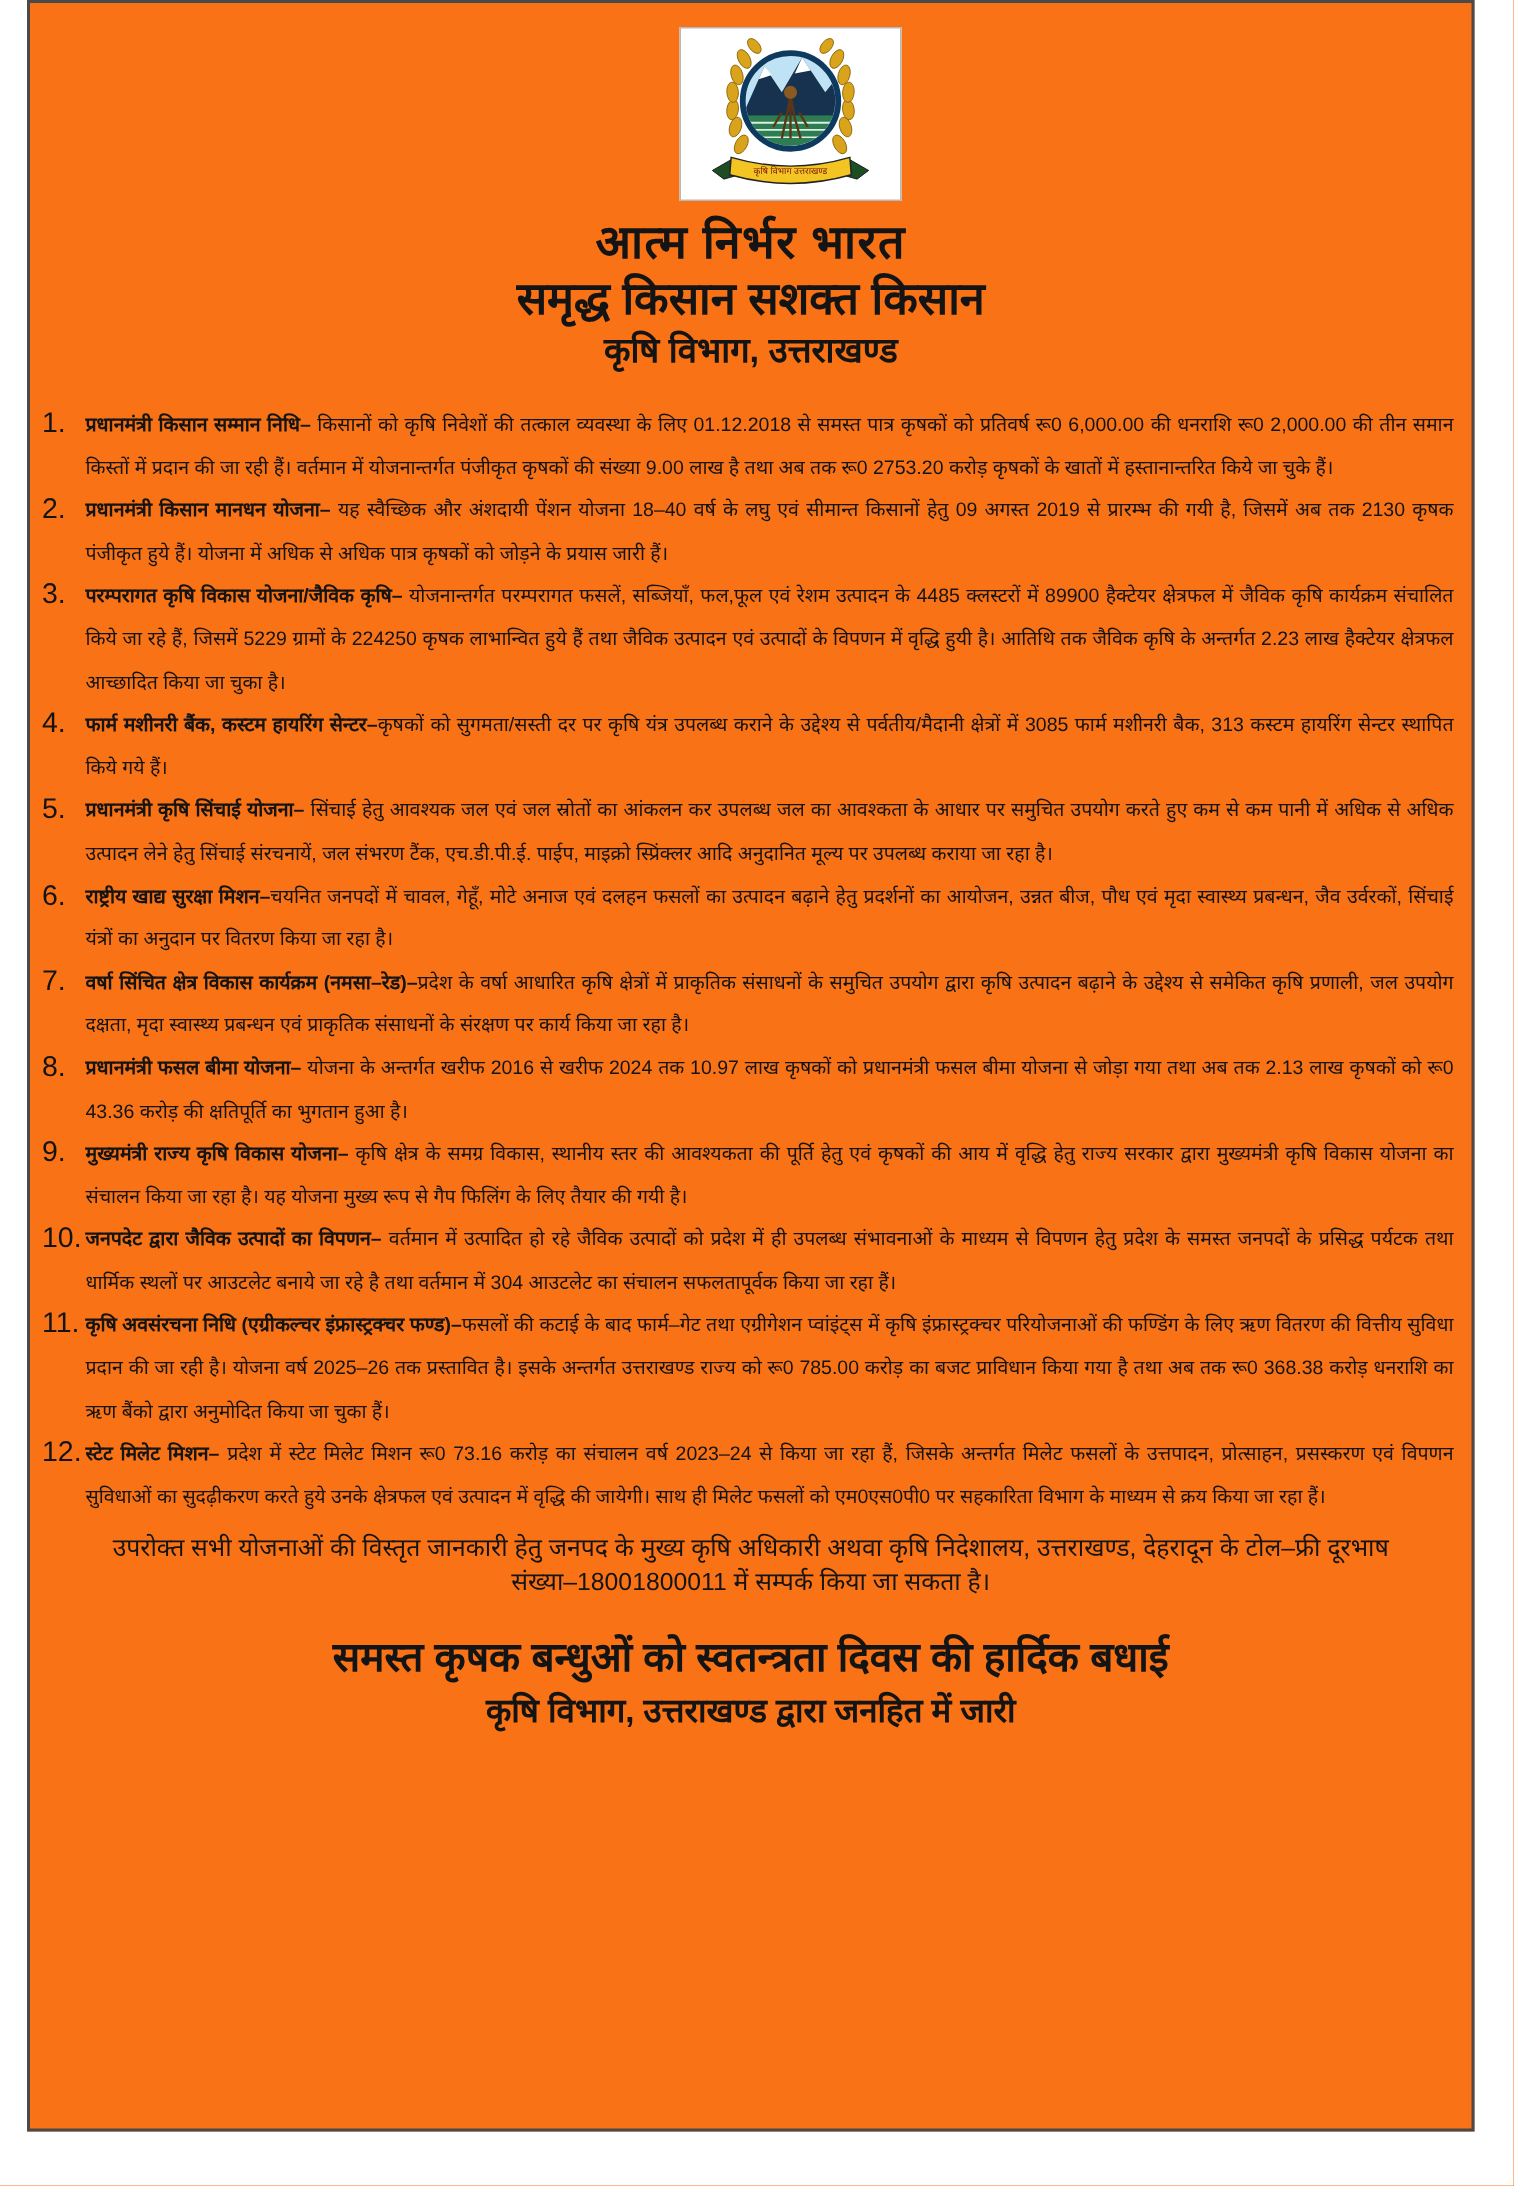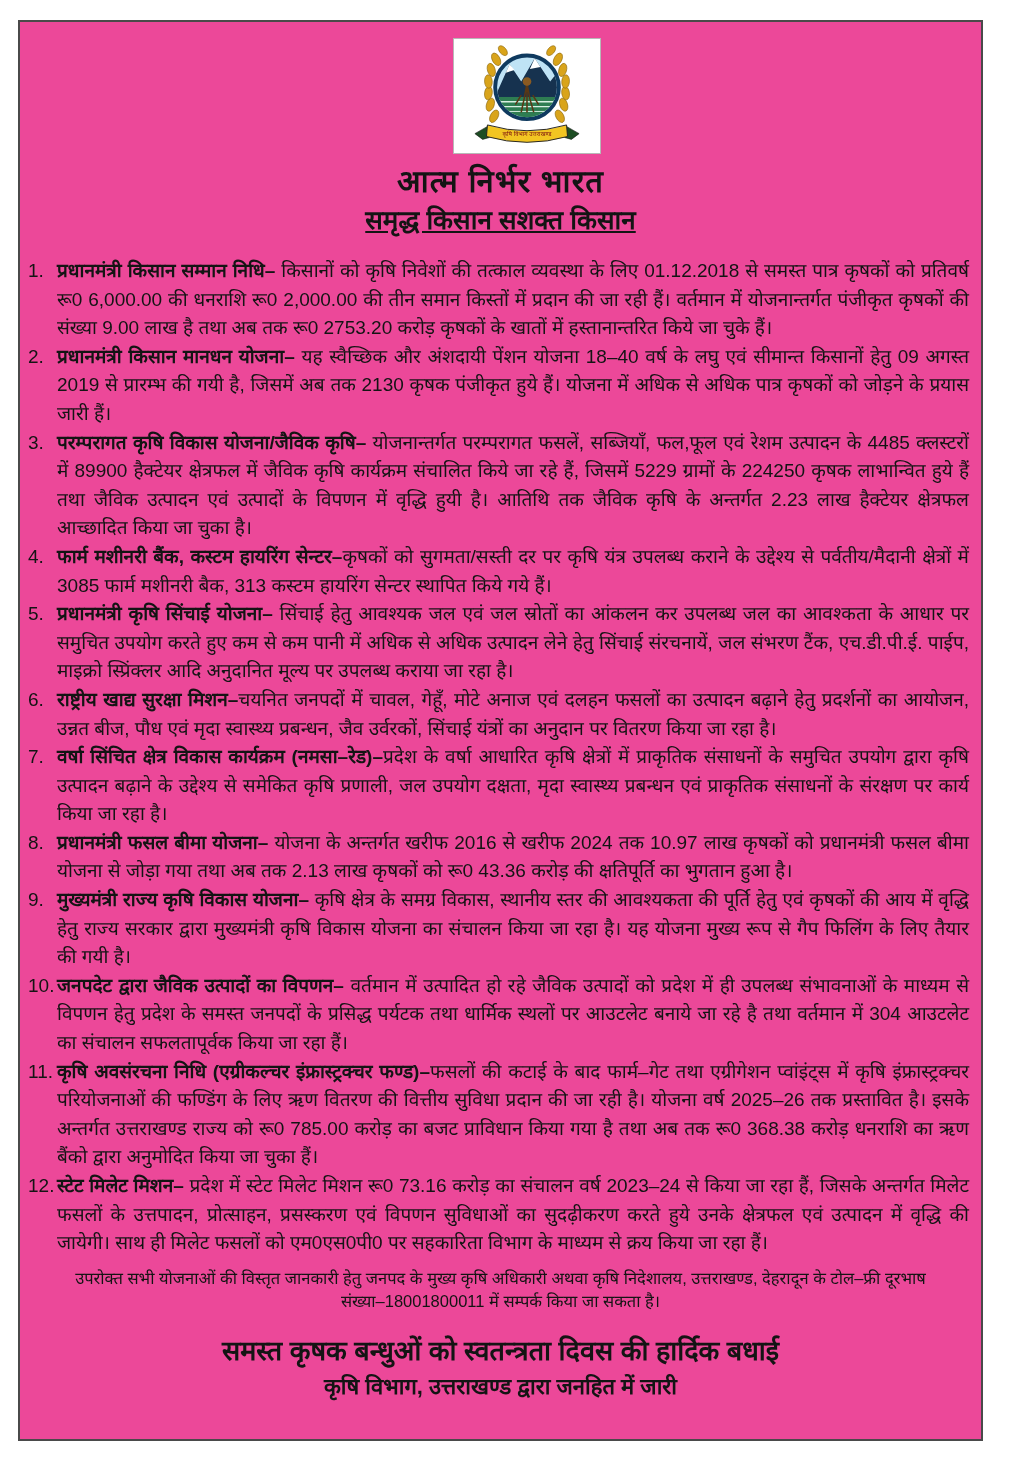--- a/index.html
+++ b/index.html
@@ -1,36 +1,36 @@
 <!DOCTYPE html>
 <html lang="hi"><head>
 <meta charset="utf-8">
 <style>
   html,body{margin:0;padding:0;}
   body{
     width:1009px;height:1457px;position:relative;background:#ffffff;
     font-family:"Liberation Sans",sans-serif;color:#141414;overflow:hidden;
   }
   .frame{
-    position:absolute;left:18px;top:20px;width:965px;height:1421px;
-    border:2px solid #4a4a4a;box-sizing:border-box;background:#ec4899;
+    position:absolute;left:18px;top:0;width:965px;height:1421px;
+    border:2px solid #4a4a4a;box-sizing:border-box;background:#f97316;
   }
   .logo-box{
     width:146px;height:114px;border:1px solid #b8b8b8;background:#fff;
     margin:16px auto 0 auto;transform:translateX(26px);
     display:flex;align-items:center;justify-content:center;
   }
   .hdr{ text-align:center; }
   .hdr .h1{font-size:31px;font-weight:bold;margin-top:10px;line-height:36px;letter-spacing:1px;}
-  .hdr .h2{font-size:26px;font-weight:bold;margin-top:5px;line-height:30px;text-decoration:underline;}
+  .hdr .h2{font-size:30px;font-weight:bold;margin-top:5px;line-height:30px;}
   .hdr .h3{font-size:23px;font-weight:bold;margin-top:4px;line-height:28px;}
   .items{margin-top:22px;padding:0 12px 0 6px;}
   .item{display:flex;align-items:flex-start;}
   .num{flex:none;width:31px;font-size:19px;line-height:28.6px;padding-left:2px;box-sizing:border-box;}
-  .itext{flex:1;font-size:19px;line-height:28.6px;text-align:justify;}
+  .itext{flex:1;font-size:13px;line-height:28.6px;text-align:justify;}
   .ititle{font-weight:bold;}
   .note{
     margin-top:9px;text-align:center;font-size:16.5px;line-height:23px;padding:0 30px;
   }
   .closing{text-align:center;font-weight:600;}
   .closing .c1{font-size:27px;margin-top:21px;line-height:34px;}
   .closing .c2{font-size:22px;margin-top:2px;line-height:34px;}
 </style>
 </head>
 <body>
@@ -82,20 +82,21 @@
         <polygon points="110,88 124,96 116,102 109,100" fill="#1d4d23" stroke="#111" stroke-width="0.6"></polygon>
         <path d="M29,87 Q70,99 111,87 L112,99 Q70,111 28,99 Z" fill="#f2c522" stroke="#222" stroke-width="1"></path>
         <text x="70" y="98.5" font-size="6.2" fill="#7a1010" text-anchor="middle">कृषि विभाग उत्तराखण्ड</text>
       </g>
     </svg>
   </div>
 
   <div class="hdr">
     <div class="h1">आत्म निर्भर भारत</div>
     <div class="h2">समृद्ध किसान सशक्त किसान</div>
+    <div class="h3">कृषि विभाग, उत्तराखण्ड</div>
   </div>
 
   <div class="items">
     <div class="item">
       <span class="num">1.</span>
       <div class="itext"><span class="ititle">प्रधानमंत्री किसान सम्मान निधि–</span><span> किसानों को कृषि निवेशों की तत्काल व्यवस्था के लिए 01.12.2018 से समस्त पात्र कृषकों को प्रतिवर्ष रू0 6,000.00 की धनराशि रू0 2,000.00 की तीन समान किस्तों में प्रदान की जा रही हैं। वर्तमान में योजनान्तर्गत पंजीकृत कृषकों की संख्या 9.00 लाख है तथा अब तक रू0 2753.20 करोड़ कृषकों के खातों में हस्तानान्तरित किये जा चुके हैं।</span></div>
     </div>
     <div class="item">
       <span class="num">2.</span>
       <div class="itext"><span class="ititle">प्रधानमंत्री किसान मानधन योजना–</span><span> यह स्वैच्छिक और अंशदायी पेंशन योजना 18–40 वर्ष के लघु एवं सीमान्त किसानों हेतु 09 अगस्त 2019 से प्रारम्भ की गयी है, जिसमें अब तक 2130 कृषक पंजीकृत हुये हैं। योजना में अधिक से अधिक पात्र कृषकों को जोड़ने के प्रयास जारी हैं।</span></div>

